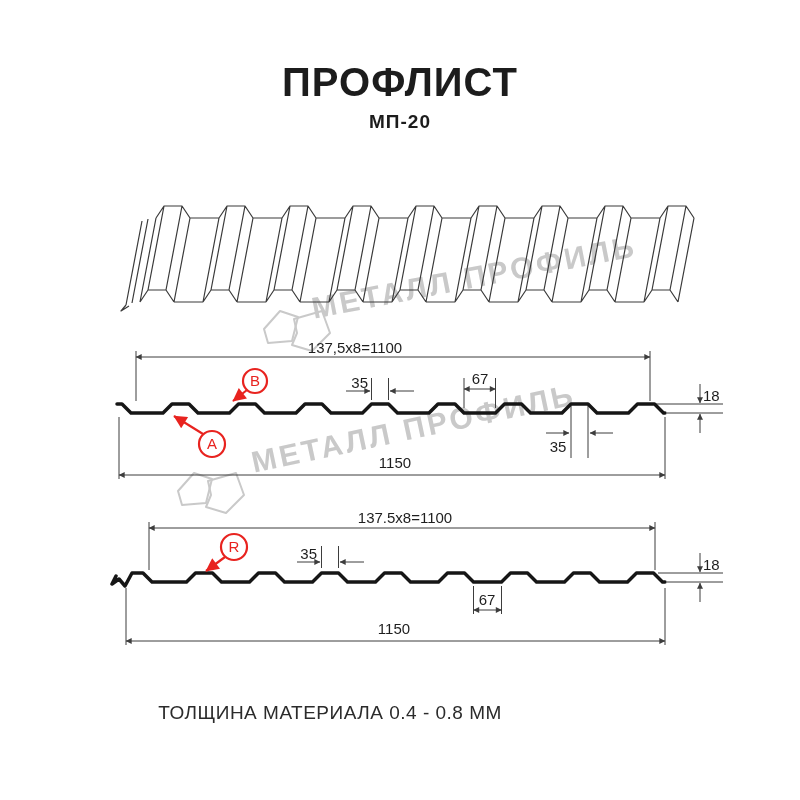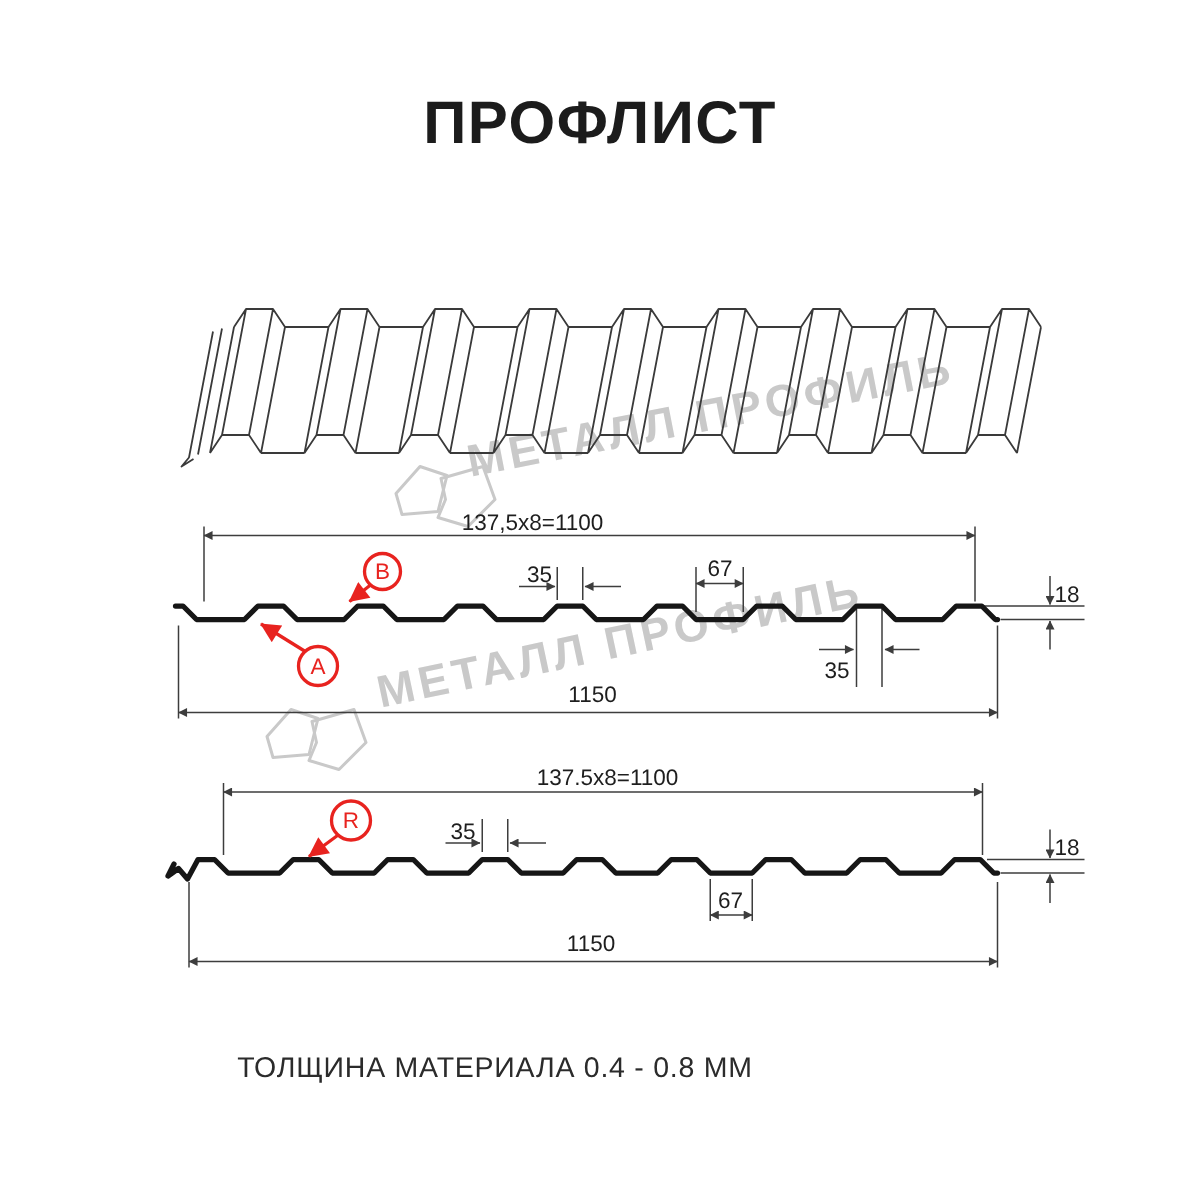--- a/index.html
+++ b/index.html
@@ -30,20 +30,21 @@
   .redtxt{font-family:"Liberation Sans",sans-serif;font-size:15px;fill:#e8231f;}
   .sheetline{stroke:#3a3a3a;stroke-width:1.2;fill:none;stroke-linejoin:round;}
   .logoline{stroke:#c9c9c9;stroke-width:2;fill:none;stroke-linejoin:round;}
 </style>
 </head>
 <body>
 
 <div id="page">
 
   <div id="title" class="abs">ПРОФЛИСТ</div>
+  <div id="subtitle" class="abs">МП-20</div>
 
   <svg id="wm1-logo" class="wm-logo" width="78" height="54" viewBox="0 0 78 54">
     <path class="logoline" d="M8,26 L24,8 L42,14 L36,38 L12,40 Z"></path>
     <path class="logoline" d="M38,16 L66,8 L74,30 L56,48 L36,42 L41,30 Z"></path>
   </svg>
   <div id="wm1-text" class="wm-text">МЕТАЛЛ ПРОФИЛЬ</div>
 
   <svg id="wm2-logo" class="wm-logo" width="78" height="54" viewBox="0 0 78 54">
     <path class="logoline" d="M8,26 L24,8 L42,14 L36,38 L12,40 Z"></path>
     <path class="logoline" d="M38,16 L66,8 L74,30 L56,48 L36,42 L41,30 Z"></path>

